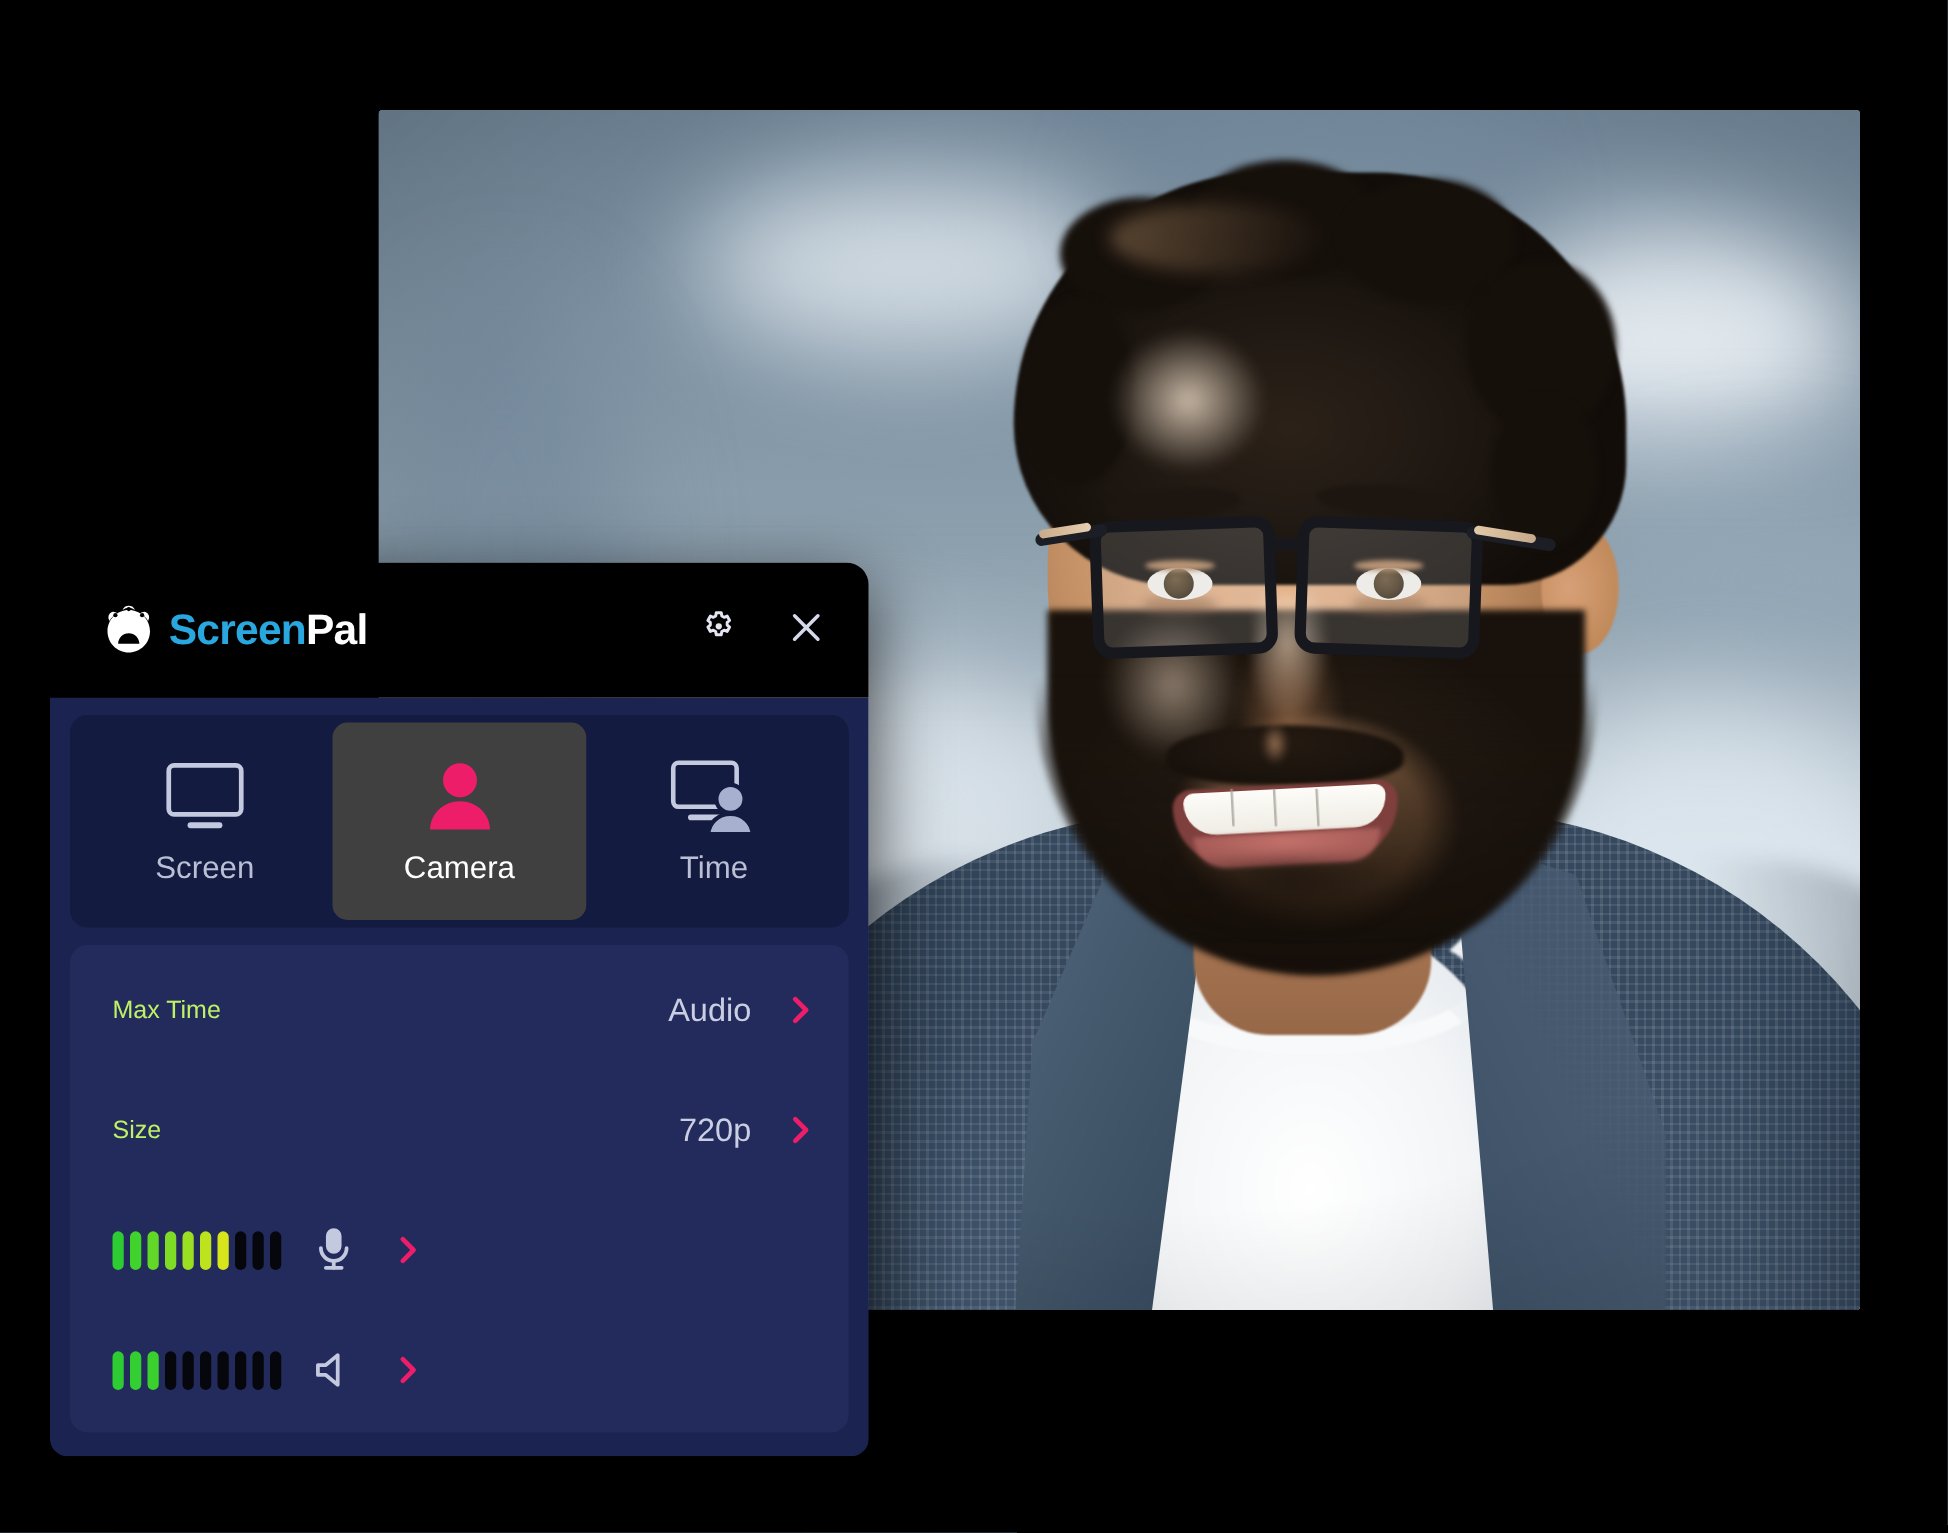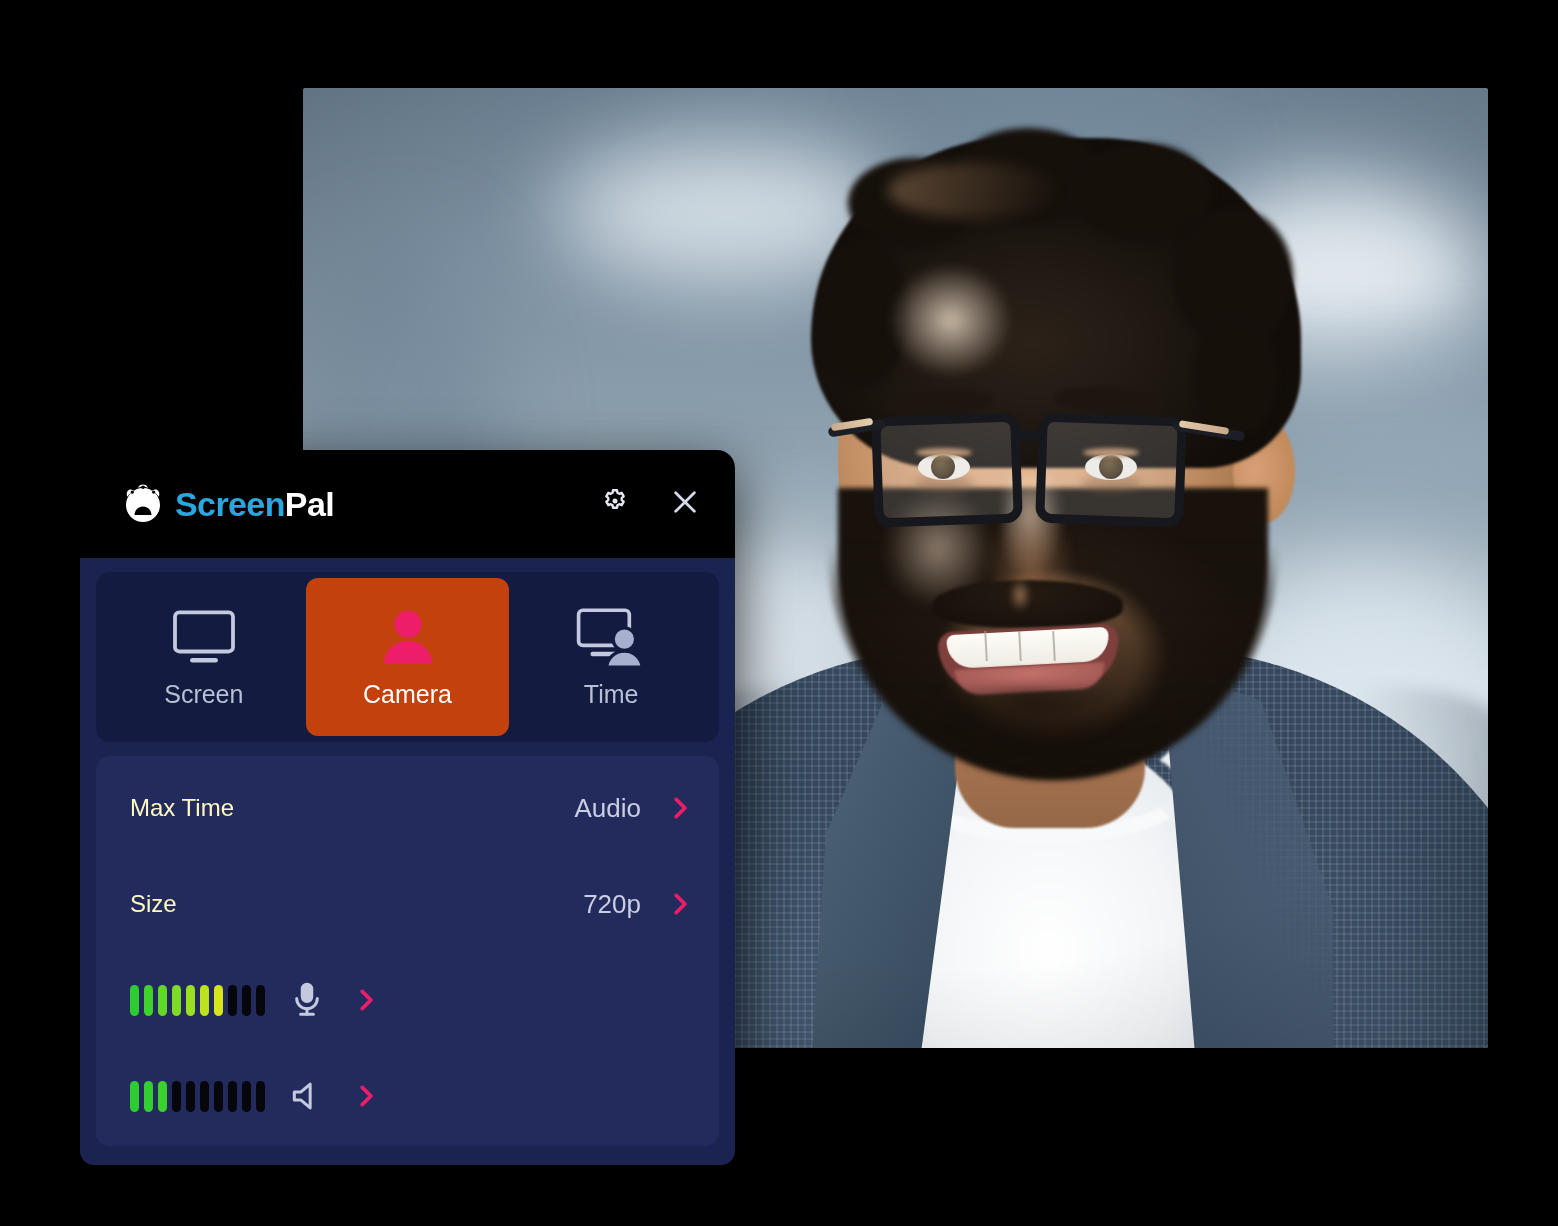--- a/index.html
+++ b/index.html
@@ -170,48 +170,48 @@
     border-radius:0 0 40px 40px;filter:blur(1.6px);transform:rotate(-3deg);}
   .chin-shadow{left:300px;top:600px;width:200px;height:60px;
     background:radial-gradient(ellipse at 50% 20%,rgba(18,12,8,.55),rgba(0,0,0,0) 70%);
     filter:blur(6px);}
   .vignette{position:absolute;inset:0;pointer-events:none;
     background:radial-gradient(ellipse 90% 85% at 55% 45%,rgba(0,0,0,0) 55%,rgba(0,0,0,.22) 100%);}
 
   
   #recorder{position:absolute;left:40px;top:450px;width:655px;height:715px;
     border-radius:18px 18px 14px 14px;overflow:hidden;
-    box-shadow:0 18px 60px rgba(0,0,0,.75);margin-left:40px;}
+    box-shadow:0 18px 60px rgba(0,0,0,.75);}
   #rec-header{height:108px;background:#000;position:relative;}
   #logo{position:absolute;left:42px;top:33px;display:flex;align-items:center;gap:11px;}
   .logo-mark{width:42px;height:42px;position:relative;}
   .logo-text{font-size:34px;font-weight:bold;letter-spacing:-.6px;line-height:1;}
   .lt-screen{color:#29a8e0;}
   .lt-pal{color:#fff;}
   #hdr-actions{position:absolute;right:28px;top:30px;display:flex;align-items:center;gap:26px;}
   .hdr-btn{width:44px;height:44px;display:flex;align-items:center;justify-content:center;cursor:pointer;}
 
   #rec-body{background:#1b2350;padding:14px 16px 20px;height:607px;box-sizing:border-box;}
 
   
   #tabs{background:#141b40;border-radius:14px;height:170px;display:flex;
     align-items:stretch;padding:6px;box-sizing:border-box;}
   .tab{flex:1;display:flex;flex-direction:column;align-items:center;justify-content:center;
     gap:12px;border-radius:12px;cursor:pointer;}
-  .tab.active{background:#c2410c;}
+  .tab.active{background:#404040;}
   .tab-label{font-size:25px;color:#b9bfd4;}
   .tab.active .tab-label{color:#fff;}
   .tab-icon{height:62px;display:flex;align-items:center;justify-content:center;}
 
   
   #settings{margin-top:14px;background:#232b5c;border-radius:14px;height:390px;
     padding:4px 0;box-sizing:border-box;}
   .srow{height:96px;display:flex;align-items:center;padding:0 26px 0 34px;
     box-sizing:border-box;cursor:pointer;}
-  .srow-label{font-size:24px;color:#fef9c3;flex:1;white-space:nowrap;}
+  .srow-label{font-size:20px;color:#bef264;flex:1;white-space:nowrap;}
   .srow-value{font-size:26px;color:#c9cee3;margin-right:26px;}
   .chev{width:26px;height:26px;flex:none;}
   
   .meter{display:flex;gap:5px;align-items:center;margin-right:22px;}
   .mbar{width:9px;height:31px;border-radius:5px;background:#06070d;}
   .audio-icon{width:40px;height:40px;display:flex;align-items:center;justify-content:center;
     margin-right:26px;}
 </style>
 </head>
 <body>

